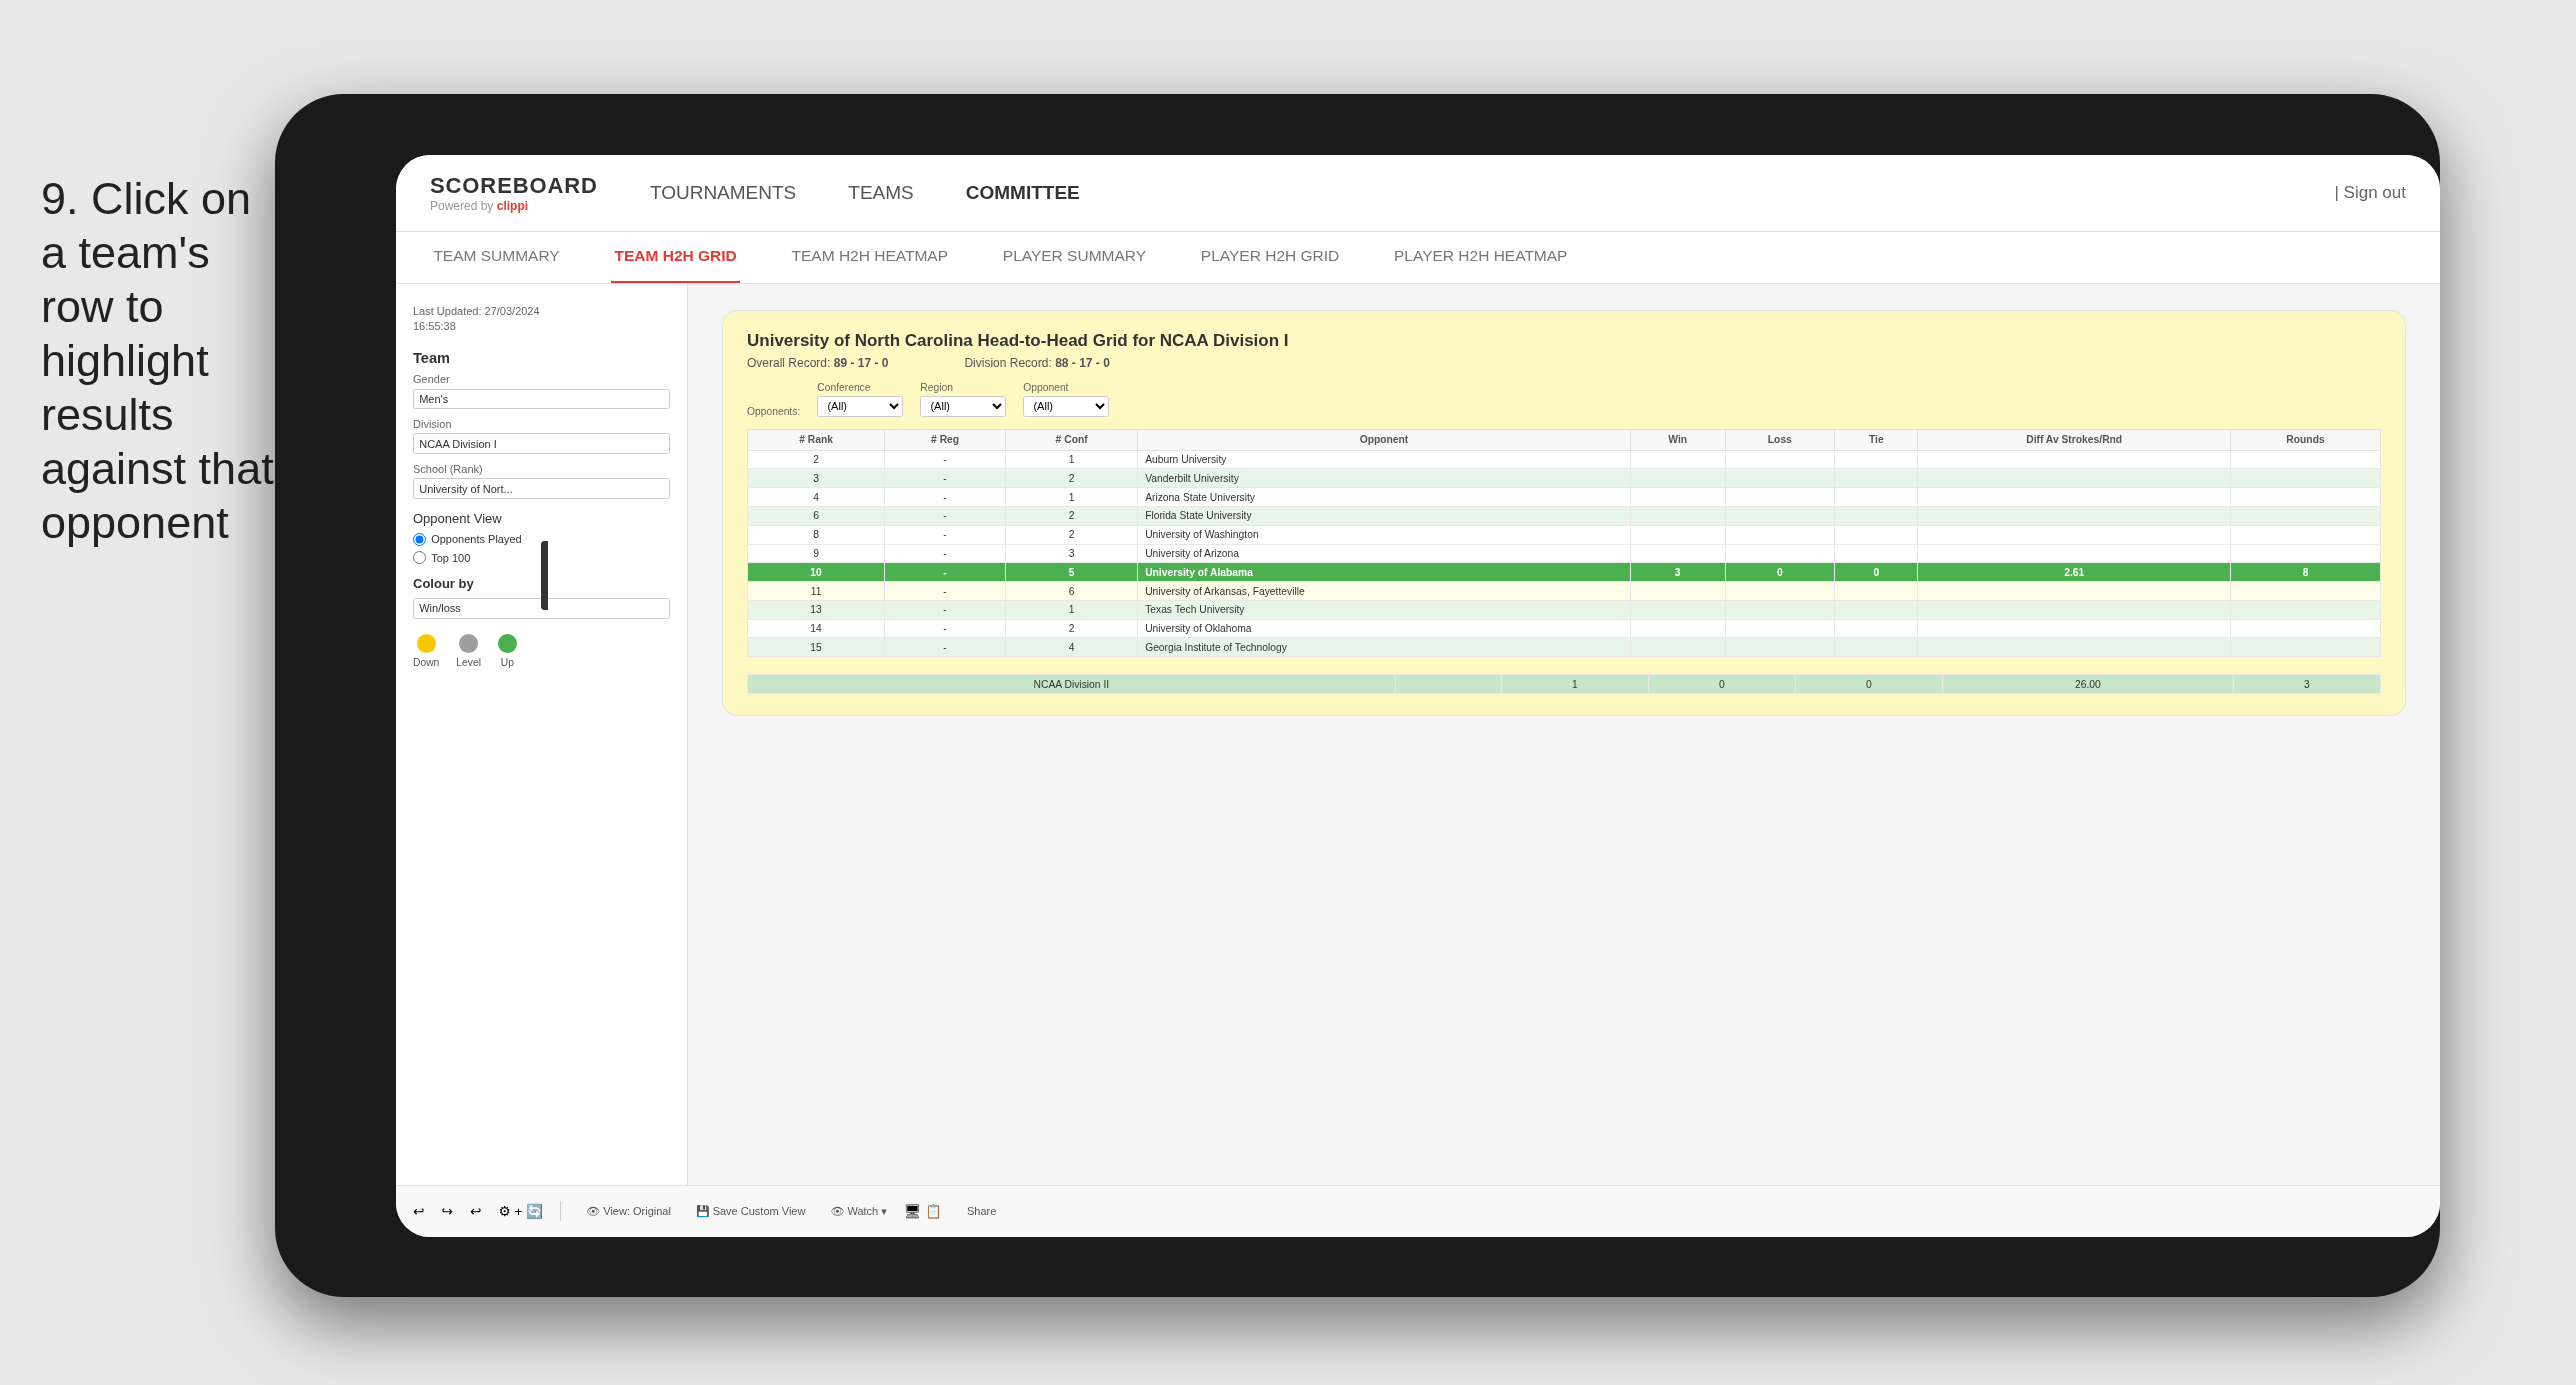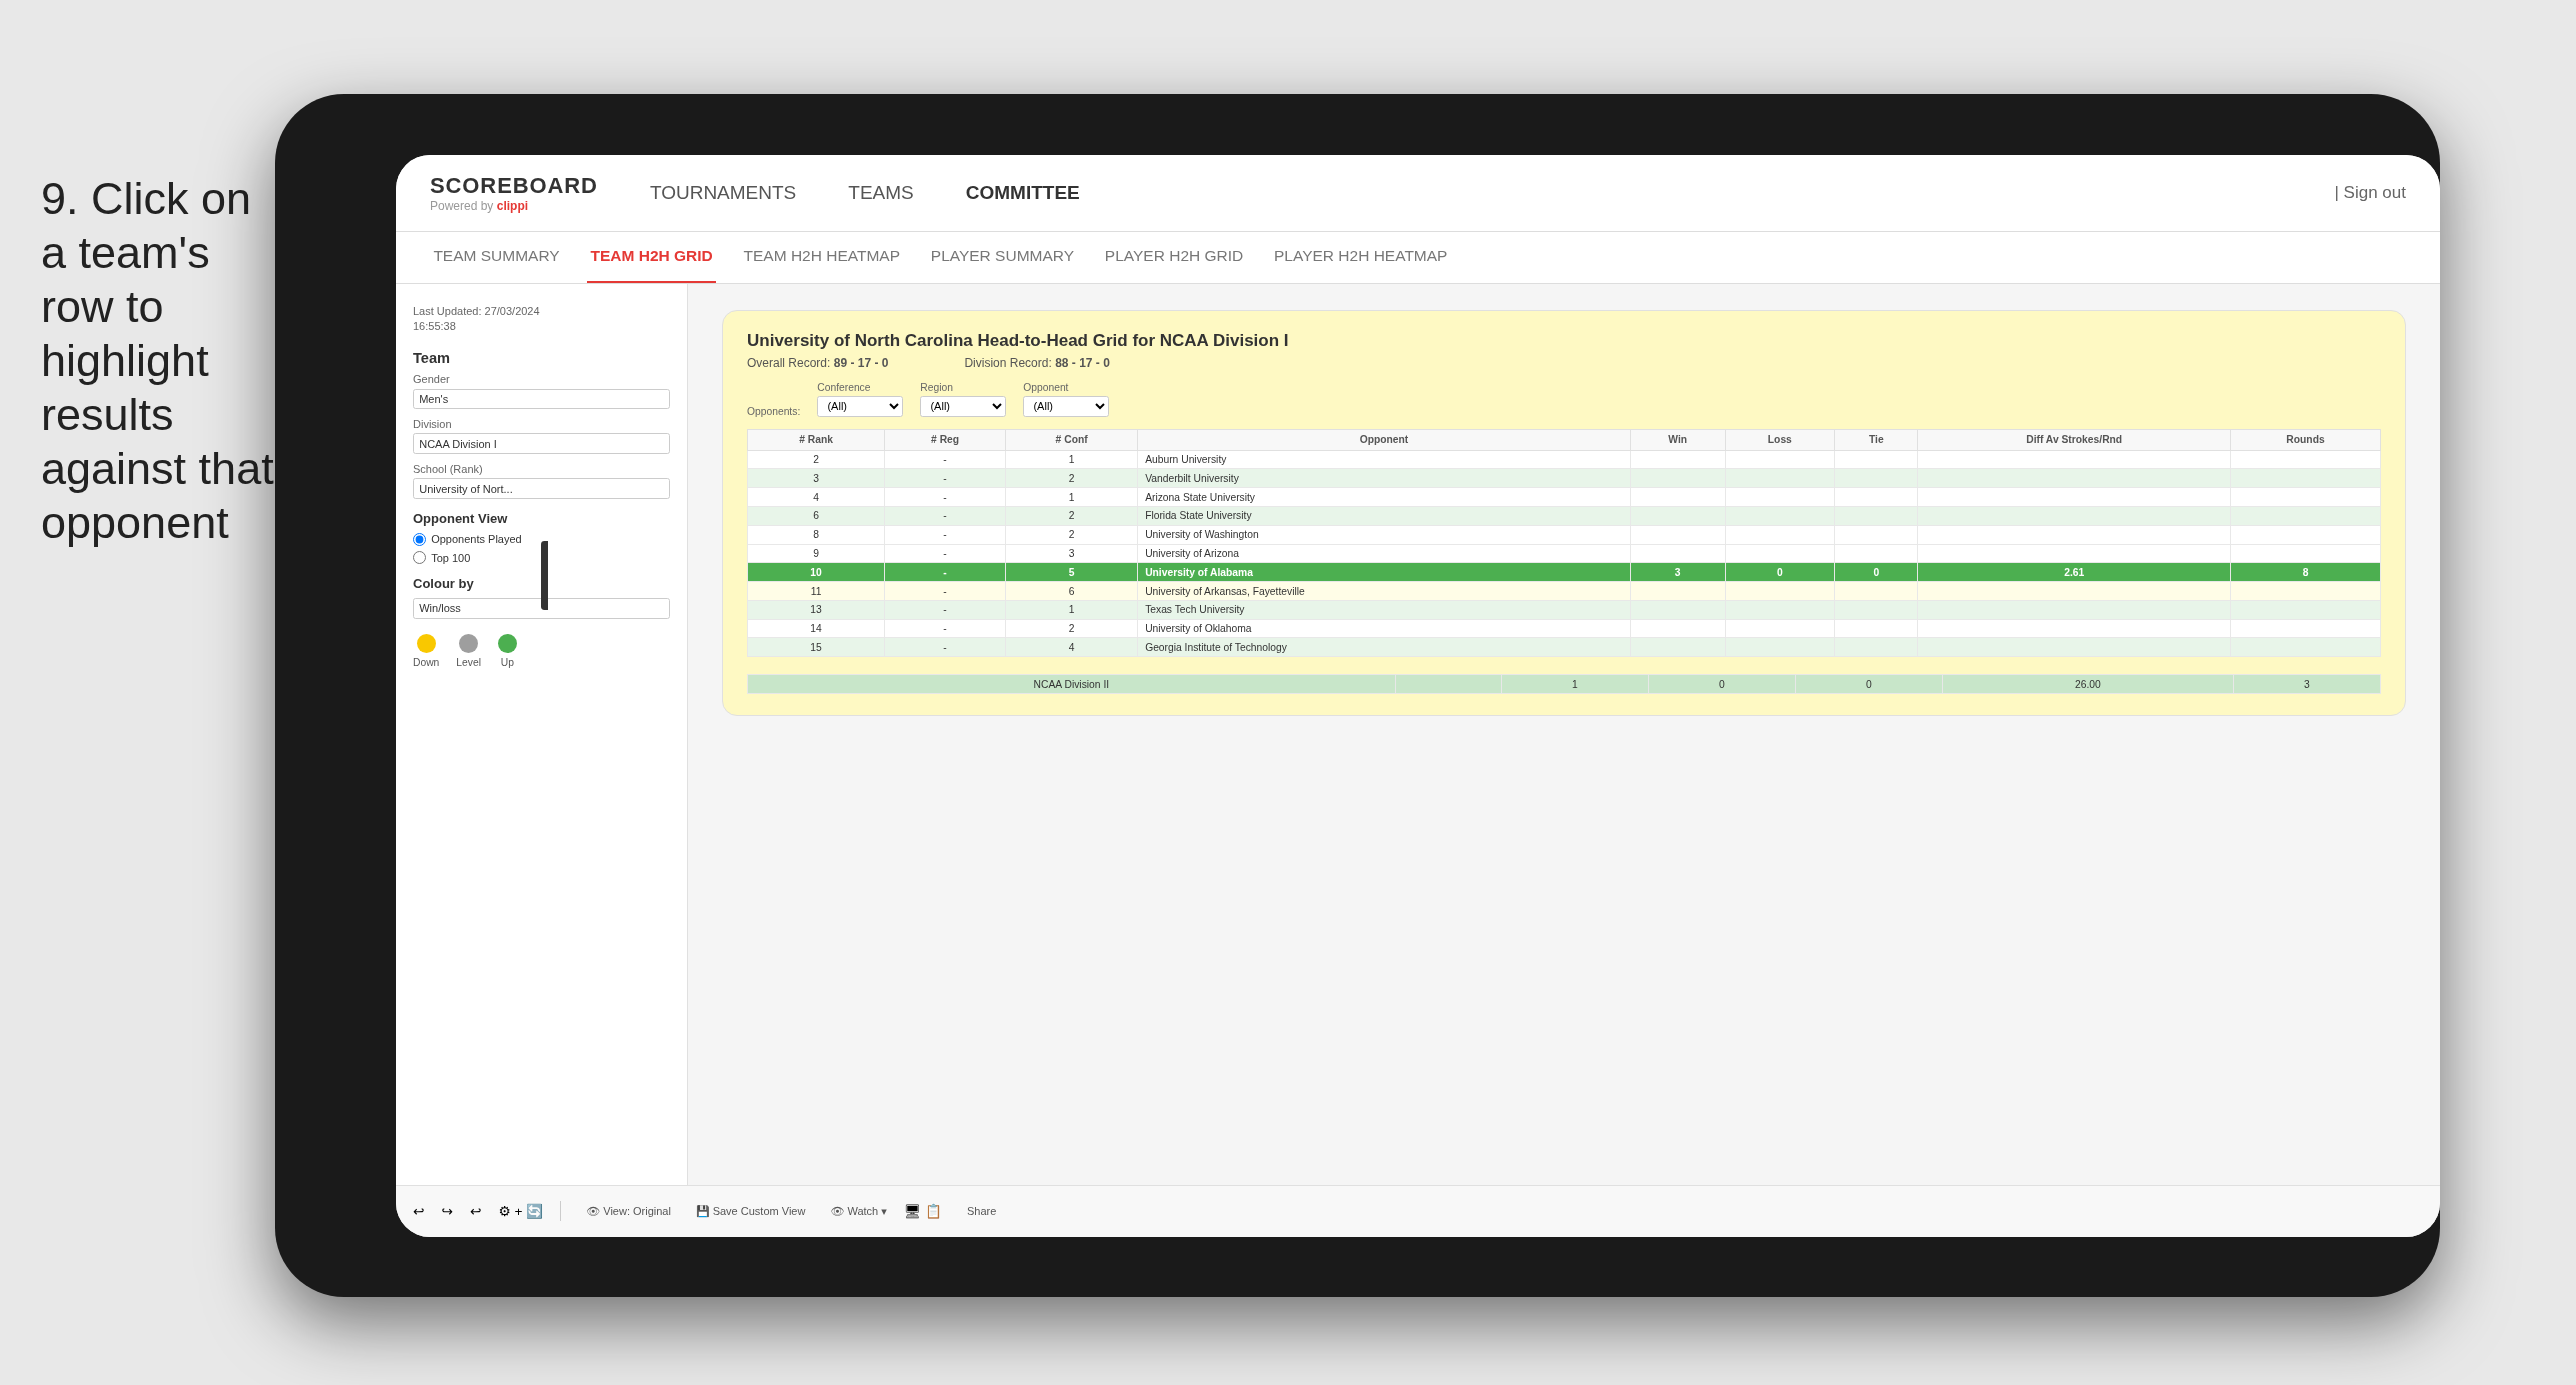--- a/index.html
+++ b/index.html
@@ -111,21 +111,21 @@
 
     
     .sub-nav {
       background: #fff;
       border-bottom: 1.7px solid #ddd;
       padding: 0 34px;
       display: flex;
       align-items: center;
       height: 52px;
       flex-shrink: 0;
-      gap: 24px;
+      gap: 48px;
     }
 
     .sub-nav-link {
       font-size: 15.5px;
       color: #777;
       cursor: pointer;
       padding: 0 3.4px;
       height: 100%;
       display: flex;
       align-items: center;
@@ -195,21 +195,21 @@
       border-radius: 2.6px;
       padding: 3.4px 5.2px;
       font-size: 11px;
       color: #333;
       background: #fff;
       margin-bottom: 8.6px;
     }
 
     .opponent-view-title {
       font-size: 13px;
-      font-weight: 700;
+      font-weight: 400;
       color: #333;
       margin-top: 12px;
       margin-bottom: 6.9px;
     }
 
     .radio-option {
       display: flex;
       align-items: center;
       gap: 5.2px;
       font-size: 11px;

